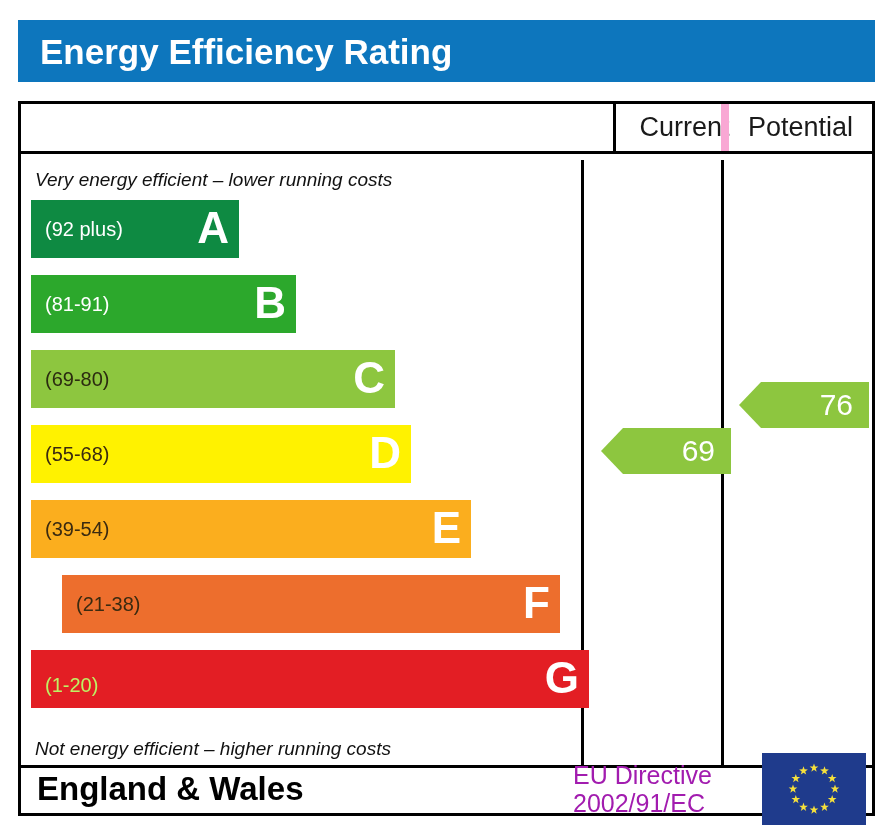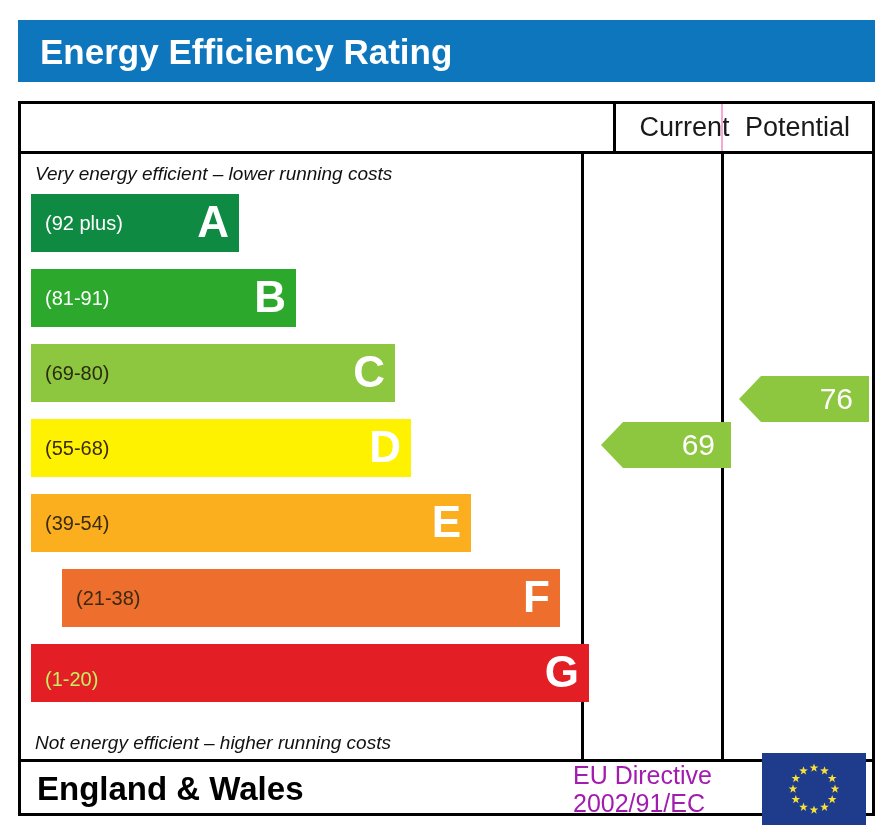--- a/index.html
+++ b/index.html
@@ -66,27 +66,27 @@
     top: 0;
     height: 100%;
     display: flex;
     align-items: center;
     justify-content: center;
     font-size: 27px;
     color: #1a1a1a;
     box-sizing: border-box;
   }
   .hdr-current   { left: 560px; width: 140px; border-left: 3px solid #000; margin-left: 32px; }
-  .hdr-potential { left: 700px; width: 151px; border-left: 2px solid #f9a8d4; }
+  .hdr-potential { left: 700px; width: 151px; border-left: 8px solid #f9a8d4; }
 
   
   .body-area {
     position: absolute;
     left: 0;
-    top: 50px;
+    top: 56px;
     width: 100%;
     height: 608px;
     box-sizing: border-box;
     border-bottom: 3px solid #000;
   }
 
   
   .vsep {
     position: absolute;
     top: 0;

